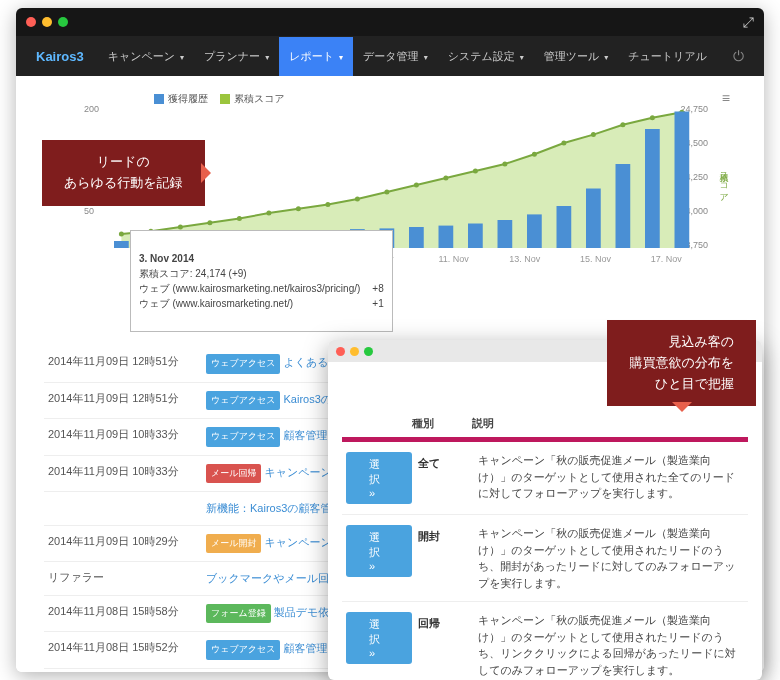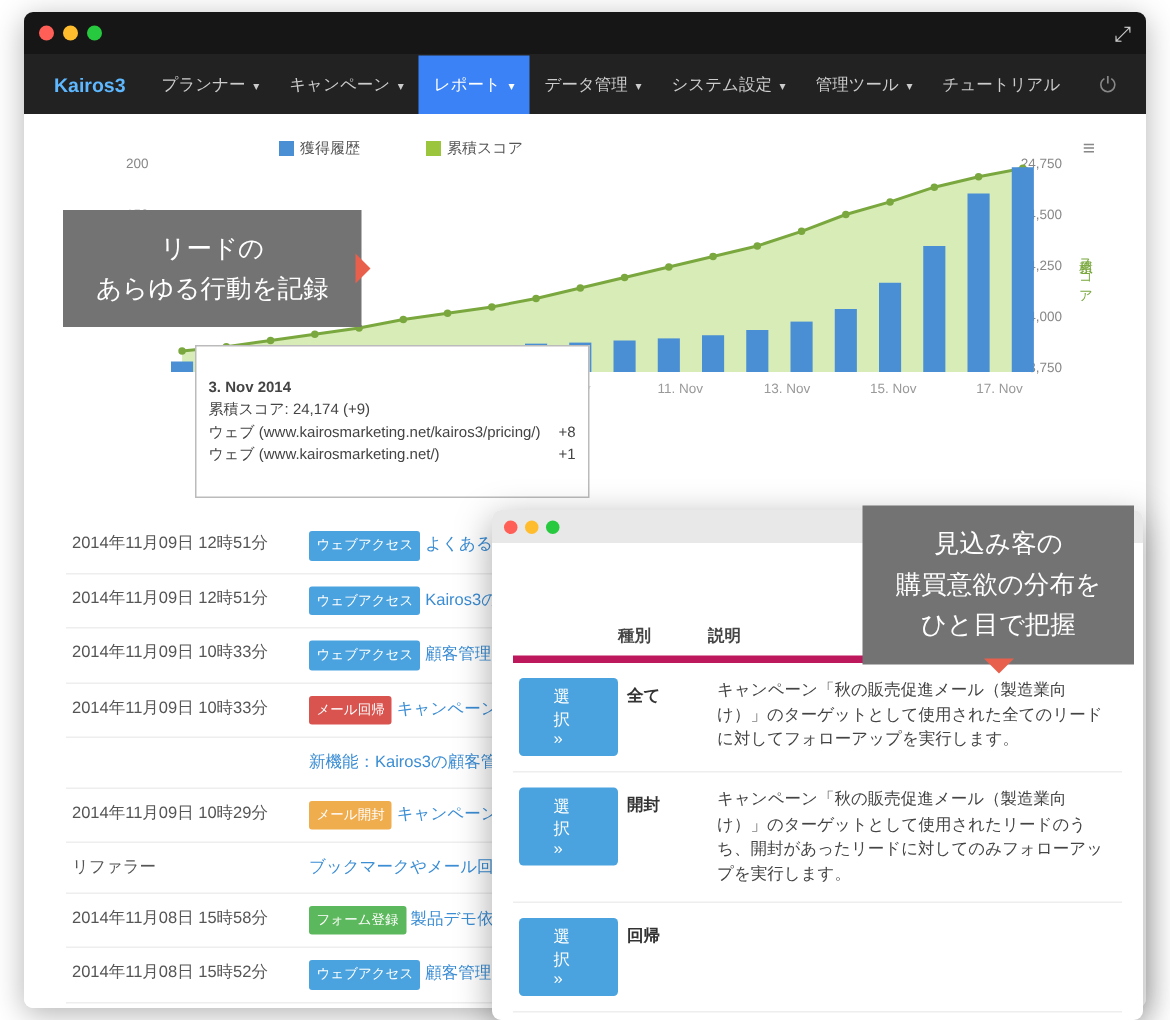--- a/index.html
+++ b/index.html
@@ -18,35 +18,35 @@
 .brand { color: #5eb8ff; font-weight: bold; margin-right: 10px; font-size: 13px; }
 .nav-item { color: #ccc; padding: 12px 10px; cursor: pointer; white-space: nowrap; }
 .nav-item.active { background: #3b82f6; color: #fff; }
 .nav-caret { font-size: 8px; margin-left: 2px; }
 .nav-power { color: #888; margin-left: auto; font-size: 14px; }
 
 .content { padding: 10px 28px; position: relative; background: #fff; }
 
 .chart-area { position: relative; height: 200px; margin-bottom: 8px; }
 .chart-legend { position: absolute; top: 6px; left: 110px; font-size: 10px; display: flex; gap: 12px; color: #555; }
-.legend-item { display: flex; align-items: center; gap: 4px; margin-left: 32px; }
+.legend-item { display: flex; align-items: center; gap: 4px; }
 .legend-swatch { width: 10px; height: 10px; }
 .y-left { position: absolute; left: 40px; top: 18px; font-size: 9px; color: #888; }
 .y-left div { height: 34px; }
 .y-right { position: absolute; right: 28px; top: 18px; font-size: 9px; color: #888; text-align: right; }
 .y-right div { height: 34px; }
 .y-label-right { position: absolute; right: 6px; top: 80px; writing-mode: vertical-rl; font-size: 9px; color: #7aa83f; }
 .hamburger { position: absolute; right: 6px; top: 4px; color: #888; font-size: 14px; }
 
 .chart-svg { position: absolute; left: 64px; top: 22px; width: 590px; height: 160px; }
 
-.callout { position: absolute; background: #737373; color: #fff; padding: 12px 22px; font-size: 17px; text-align: center; line-height: 1.6; z-index: 10; }
+.callout { position: absolute; background: #7f1d1d; color: #fff; padding: 12px 22px; font-size: 13px; text-align: center; line-height: 1.6; z-index: 10; }
 .callout-left { top: 140px; left: 42px; }
 .callout-left::after { content: ""; position: absolute; right: -16px; top: 50%; margin-top: -10px; border: 10px solid transparent; border-left-color: #e8604c; }
-.callout-right { top: 337px; right: 24px; z-index: 30; }
+.callout-right { top: 320px; right: 24px; z-index: 30; text-align: right; }
 .callout-right::after { content: ""; position: absolute; left: 50%; bottom: -16px; margin-left: -10px; border: 10px solid transparent; border-top-color: #e8604c; }
 
 .tooltip { position: absolute; top: 230px; left: 130px; background: #fff; border: 1px solid #bbb; padding: 20px 8px; font-size: 10px; color: #444; line-height: 1.5; z-index: 5; }
 .tooltip-row { display: flex; justify-content: space-between; gap: 12px; }
 
 .activity-table { width: 100%; font-size: 11px; color: #333; margin-top: 60px; }
 .activity-row { display: flex; border-bottom: 1px solid #eee; padding: 8px 4px; align-items: flex-start; gap: 8px; }
 .activity-time { width: 150px; color: #555; flex-shrink: 0; }
 .activity-desc { flex: 1; line-height: 1.5; }
 .tag { display: inline-block; color: #fff; font-size: 9px; padding: 3px 5px; border-radius: 2px; margin-right: 3px; }
@@ -78,22 +78,22 @@
       <div class="dot red"></div>
       <div class="dot yellow"></div>
       <div class="dot green"></div>
     </div>
     <div class="expand-icon">⤢</div>
   </div>
 
   <div class="navbar">
     <span class="brand">Kairos3</span>
     <div id="nav-items" style="display: flex;">
+        <div class="nav-item">キャンペーン <span class="nav-caret">▾</span></div>
         <div class="nav-item">プランナー <span class="nav-caret">▾</span></div>
-        <div class="nav-item">キャンペーン <span class="nav-caret">▾</span></div>
         <div class="nav-item active">レポート <span class="nav-caret">▾</span></div>
         <div class="nav-item">データ管理 <span class="nav-caret">▾</span></div>
         <div class="nav-item">システム設定 <span class="nav-caret">▾</span></div>
         <div class="nav-item">管理ツール <span class="nav-caret">▾</span></div>
         <div class="nav-item">チュートリアル</div>
       </div>
     <span class="nav-power">⏻</span>
   </div>
 
   <div class="content">
@@ -265,16 +265,17 @@
           <div class="c3">キャンペーン「秋の販売促進メール（製造業向け）」のターゲットとして使用された全てのリードに対してフォローアップを実行します。</div>
         </div>
         <div class="popup-row">
           <div class="c1"><span class="select-btn">選択 »</span></div>
           <div class="c2">開封</div>
           <div class="c3">キャンペーン「秋の販売促進メール（製造業向け）」のターゲットとして使用されたリードのうち、開封があったリードに対してのみフォローアップを実行します。</div>
         </div>
         <div class="popup-row">
           <div class="c1"><span class="select-btn">選択 »</span></div>
           <div class="c2">回帰</div>
+          <div class="c3">キャンペーン「秋の販売促進メール（製造業向け）」のターゲットとして使用されたリードのうち、リンククリックによる回帰があったリードに対してのみフォローアップを実行します。</div>
         </div>
       </div>
   </div>
 </div>
 
 </body></html>

